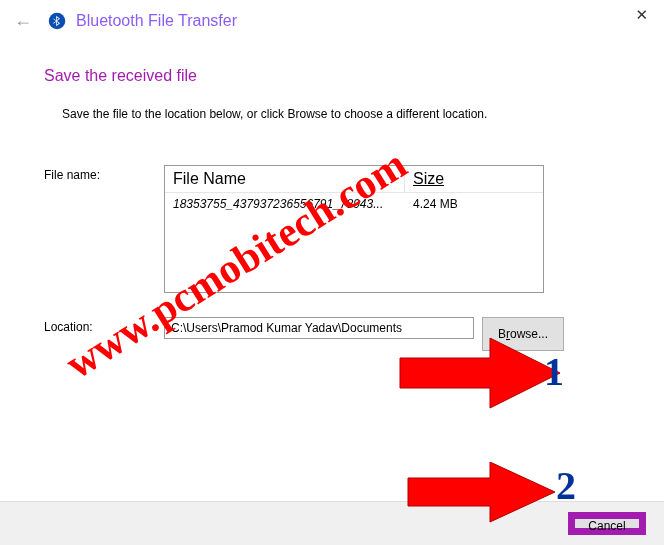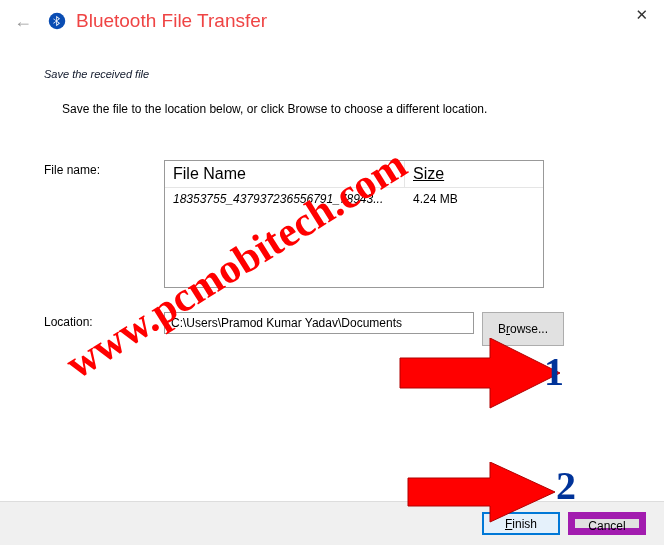--- a/index.html
+++ b/index.html
@@ -30,32 +30,31 @@
   cursor: pointer;
   font-family: Arial, sans-serif;
 }
 .back-arrow {
   color: #999;
   font-size: 18px;
   margin-right: 6px;
 }
 .bt-icon svg { display: block; }
 .title {
-  font-size: 19px;
-  color: #ef4444;
+  font-size: 16px;
+  color: #8b5cf6;
 }
 .content {
   padding: 18px 44px 0 44px;
 }
 h1.sub {
-  font-size: 11px;
+  font-size: 16px;
   font-weight: 400;
-  color: #0f172a;
+  color: #a21caf;
   margin: 18px 0 22px 0;
-  font-style: italic;
 }
 .instr {
   margin: 0 0 44px 18px;
 }
 .row {
   display: flex;
   margin-bottom: 18px;
 }
 .row .label {
   width: 120px;
@@ -215,23 +214,20 @@
     <div style="display:flex;">
       <input class="locbox" type="text" readonly="" value="C:\Users\Pramod Kumar Yadav\Documents" style="">
       <button class="browse-btn">
         <span>B<span class="underline-char">r</span>owse...</span>
       </button>
     </div>
   </div>
 </div>
 
 <div class="footer">
-  <button class="finish">
-    <span><span class="underline-char">F</span>inish</span>
-  </button>
   <button>Cancel</button>
 </div>
 
 <div class="wm">www.pcmobitech.com</div>
 
 <svg class="arrow1" width="180" height="80">
   <polygon points="10,20 100,20 100,0 170,35 100,70 100,50 10,50" fill="#ff0000" stroke="#b00000" stroke-width="1"></polygon>
 </svg>
 <div class="num n1">1</div>
 

